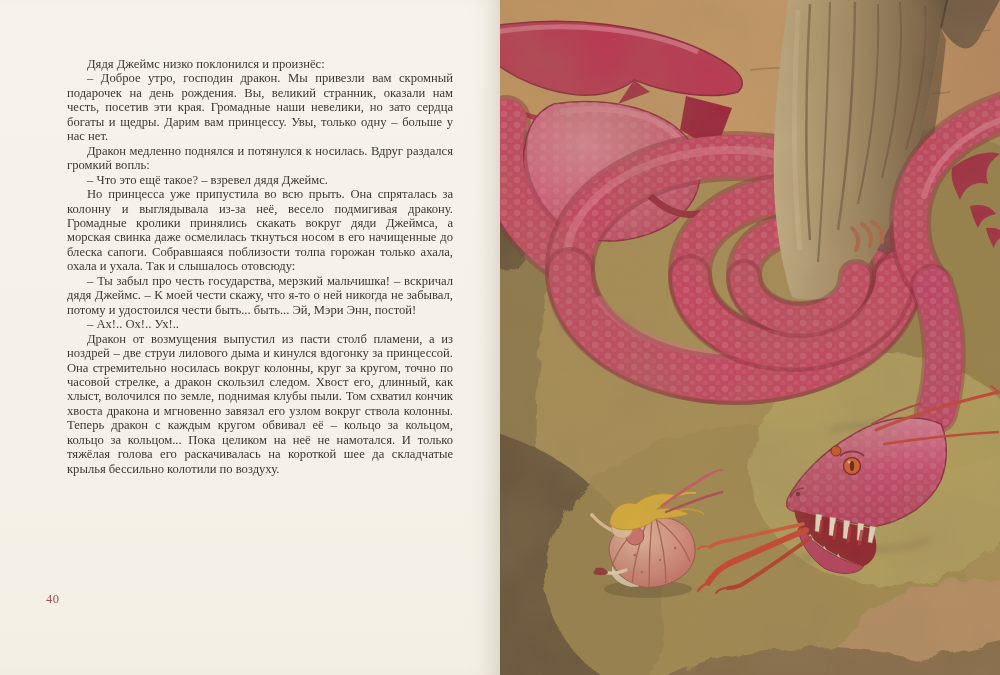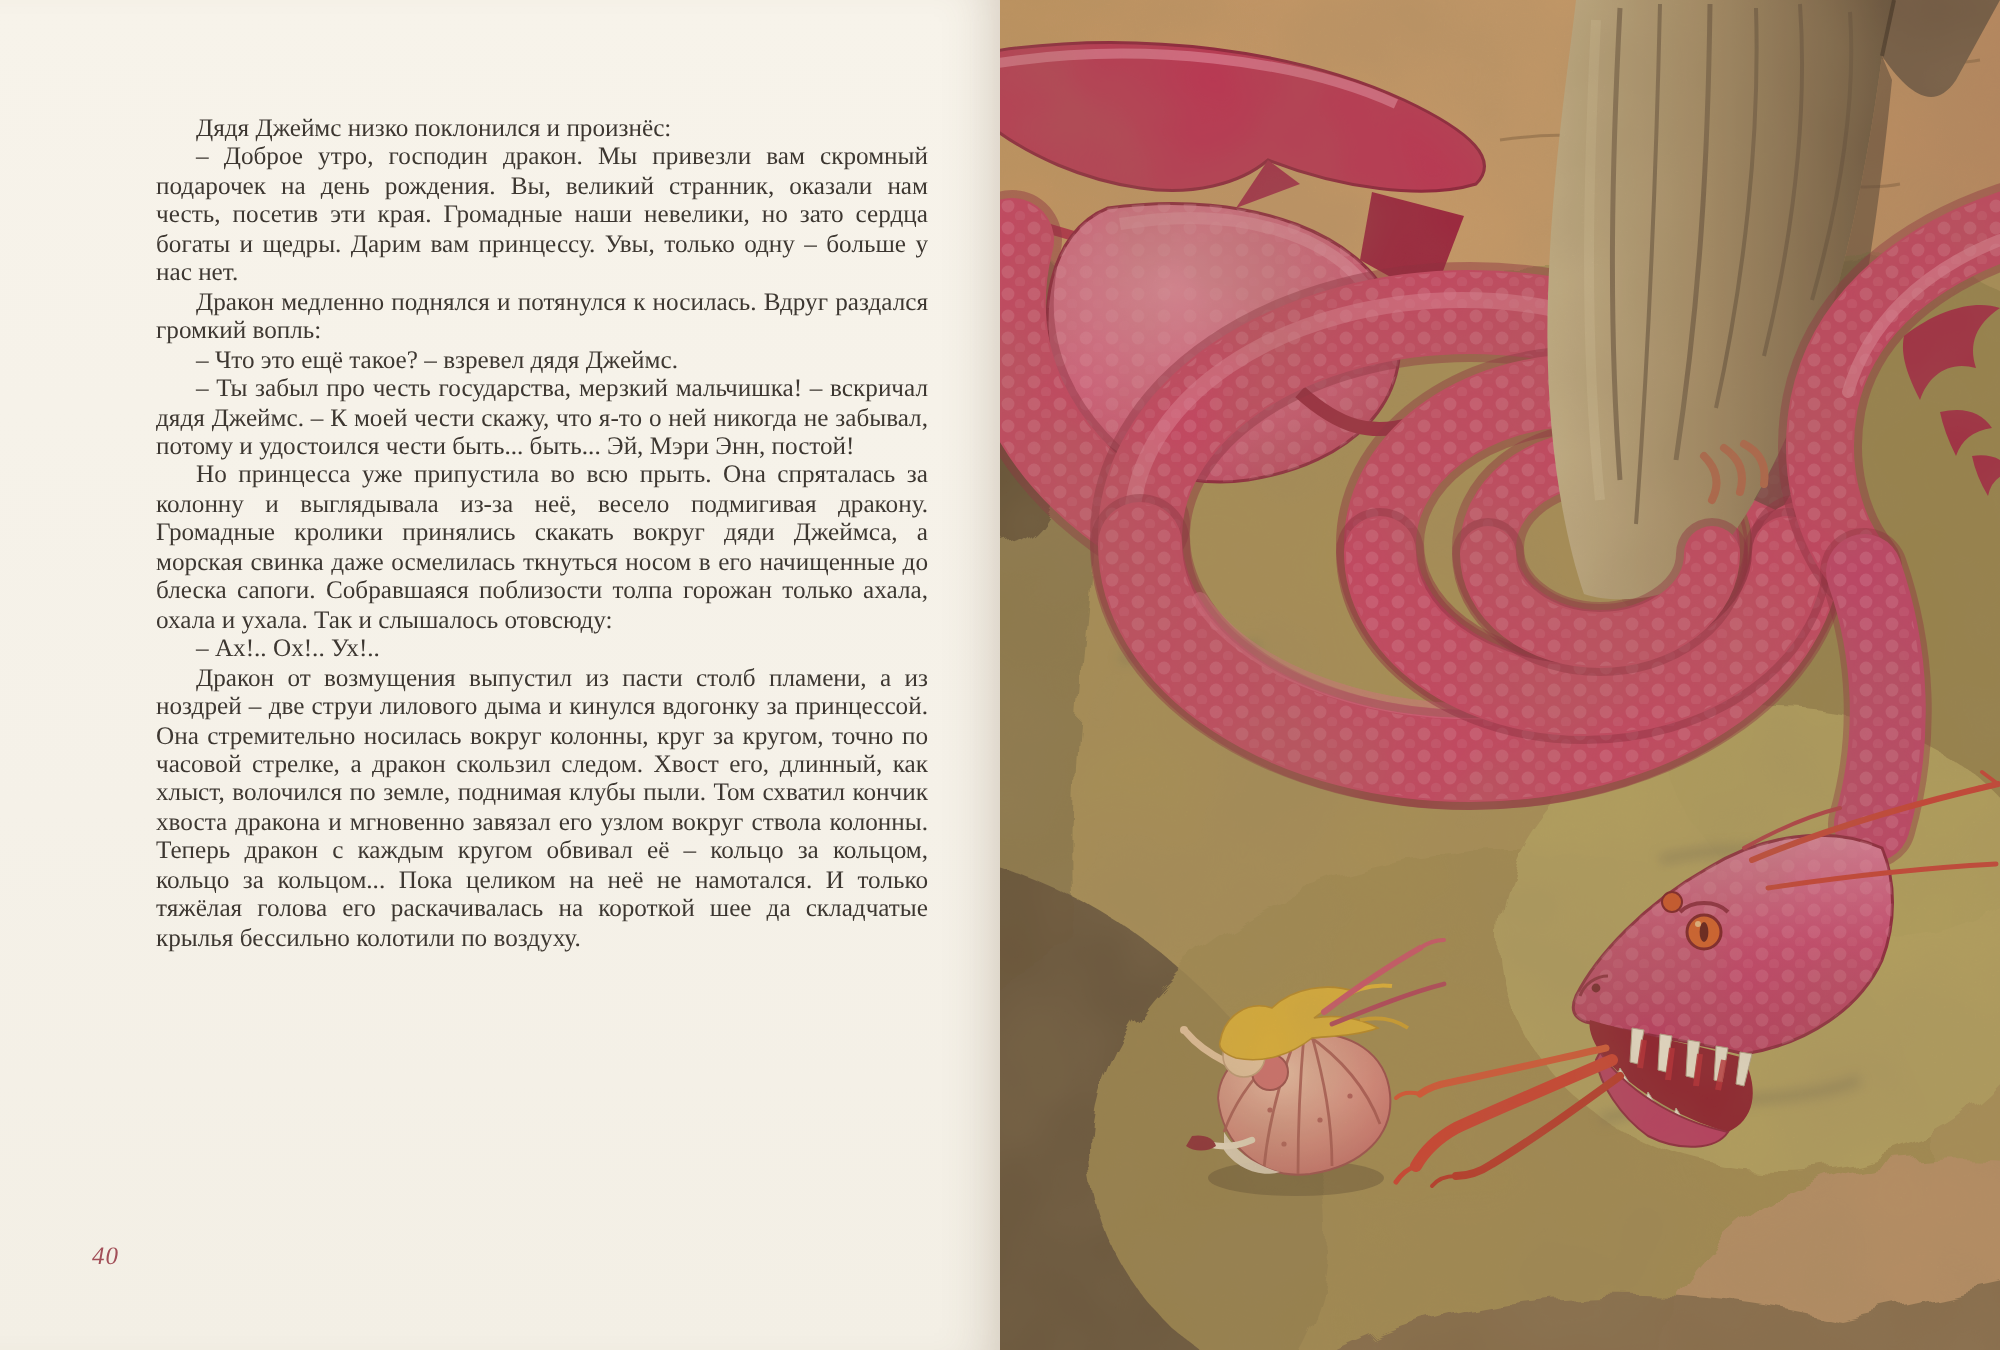--- a/index.html
+++ b/index.html
@@ -9,52 +9,52 @@
     font-family:"Liberation Serif","DejaVu Serif",serif;
   }
   .spread{display:flex;width:1000px;height:675px;}
   
   .page-left{
     position:relative;width:500px;height:675px;flex:0 0 500px;
     background:linear-gradient(180deg,#f7f3ea 0%,#f5f1e8 60%,#f3efe5 100%);
     box-shadow:inset -22px 0 26px -20px rgba(110,85,60,.28);
   }
   .text-block{
-    position:absolute;left:78px;top:57px;width:386px;
+    position:absolute;left:67px;top:57px;width:386px;
     font-size:12.6px;line-height:14.45px;
     color:#3d3731;
     text-align:justify;
     hyphens:auto;-webkit-hyphens:auto;
   }
   .text-block p{margin:0;text-indent:20px;}
   .page-number{
-    position:absolute;left:46px;top:621px;
-    font-size:12.5px;font-style:italic;color:#a24f58;letter-spacing:.5px;
+    position:absolute;left:46px;top:592px;
+    font-size:12.5px;color:#a24f58;letter-spacing:.5px;
   }
   
   .page-right{
     position:relative;width:500px;height:675px;flex:0 0 500px;overflow:hidden;
     background:#ad9355;
     box-shadow:inset 16px 0 22px -14px rgba(70,40,25,.35);
   }
   .page-right svg{display:block;width:500px;height:675px;}
 </style>
 </head>
 <body>
 
 <div class="spread">
 
   <div class="page page-left">
     <div class="text-block">
       <p>Дядя Джеймс низко поклонился и произнёс:</p>
       <p>– Доброе утро, господин дракон. Мы привезли вам скромный подарочек на день рождения. Вы, великий странник, оказали нам честь, посетив эти края. Громадные наши невелики, но зато сердца богаты и щедры. Дарим вам принцессу. Увы, только одну – больше у нас нет.</p>
       <p>Дракон медленно поднялся и потянулся к носилась. Вдруг раздался громкий вопль:</p>
       <p>– Что это ещё такое? – взревел дядя Джеймс.</p>
+      <p>Но принцесса уже припустила во всю прыть. Она спряталась за колонну и выглядывала из-за неё, весело подмигивая дракону. Громадные кролики принялись скакать вокруг дяди Джеймса, а морская свинка даже осмелилась ткнуться носом в его начищенные до блеска сапоги. Собравшаяся поблизости толпа горожан только ахала, охала и ухала. Так и слышалось отовсюду:</p>
       <p>– Ты забыл про честь государства, мерзкий мальчишка! – вскричал дядя Джеймс. – К моей чести скажу, что я-то о ней никогда не забывал, потому и удостоился чести быть... быть... Эй, Мэри Энн, постой!</p>
-      <p>Но принцесса уже припустила во всю прыть. Она спряталась за колонну и выглядывала из-за неё, весело подмигивая дракону. Громадные кролики принялись скакать вокруг дяди Джеймса, а морская свинка даже осмелилась ткнуться носом в его начищенные до блеска сапоги. Собравшаяся поблизости толпа горожан только ахала, охала и ухала. Так и слышалось отовсюду:</p>
       <p>– Ах!.. Ох!.. Ух!..</p>
       <p>Дракон от возмущения выпустил из пасти столб пламени, а из ноздрей – две струи лилового дыма и кинулся вдогонку за принцессой. Она стремительно носилась вокруг колонны, круг за кругом, точно по часовой стрелке, а дракон скользил следом. Хвост его, длинный, как хлыст, волочился по земле, поднимая клубы пыли. Том схватил кончик хвоста дракона и мгновенно завязал его узлом вокруг ствола колонны. Теперь дракон с каждым кругом обвивал её – кольцо за кольцом, кольцо за кольцом... Пока целиком на неё не намотался. И только тяжёлая голова его раскачивалась на короткой шее да складчатые крылья бессильно колотили по воздуху.</p>
     </div>
     <div class="page-number">40</div>
   </div>
 
   <div class="page page-right">
     <svg viewBox="0 0 500 675" aria-hidden="true">
       <defs>
         <linearGradient id="bgTop" x1="0" y1="0" x2="1" y2="0">

